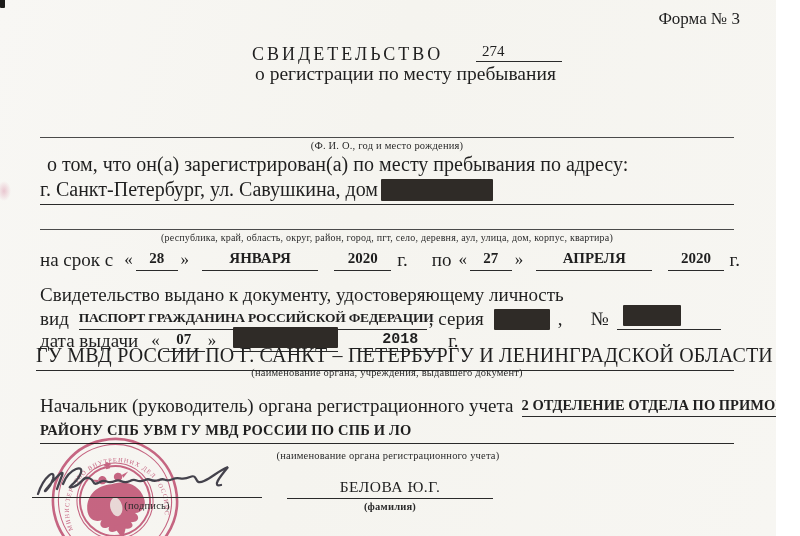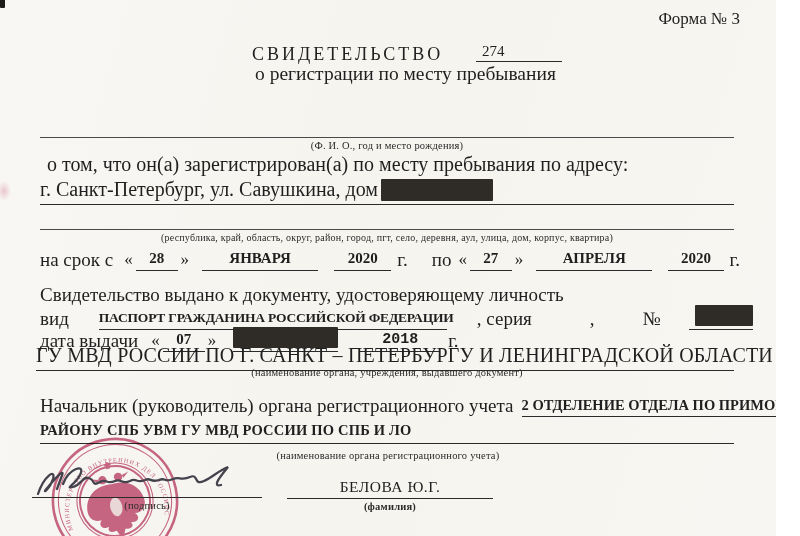--- a/index.html
+++ b/index.html
@@ -66,24 +66,24 @@
     <span class="quote" style="margin-left:4px;">«</span>
     <span class="fseg" style="width:44px;">27</span>
     <span class="quote">»</span>
     <span class="fseg" style="width:122px;margin-left:10px;">АПРЕЛЯ</span>
     <span class="fseg" style="width:58px;margin-left:16px;">2020</span>
     <span class="lbl" style="margin-left:6px;">г.</span>
   </div>
 
   <div class="abs" style="left:40px;top:284px;font-size:19px;">Свидетельство выдано к документу, удостоверяющему личность</div>
 
-  <div class="abs row" style="left:40px;right:55px;top:305px;gap:20px;">
+  <div class="abs row" style="left:40px;right:55px;top:305px;">
     <span class="lbl" style="margin-right:10px;">вид</span>
     <span class="fseg" style="width:348px;font-size:13.5px;letter-spacing:-.2px;">ПАСПОРТ ГРАЖДАНИНА РОССИЙСКОЙ ФЕДЕРАЦИИ</span>
-    <span class="lbl" style="margin-left:10px;">, серия</span>
+    <span class="lbl" style="margin-left:2px;">, серия</span>
     <span class="bar" style="width:56px;height:21px;margin:0 8px 0 10px;"></span>
     <span class="lbl">,</span>
     <span class="lbl" style="margin-left:28px;">№</span>
     <span style="flex:1;display:flex;align-items:flex-end;border-bottom:1.6px solid #2a2a2a;padding-bottom:3px;margin-left:8px;">
       <span class="bar" style="width:58px;height:21px;margin-left:6px;"></span>
     </span>
   </div>
 
   <div class="abs row" style="left:40px;top:327px;">
     <span class="lbl">дата выдачи</span>

